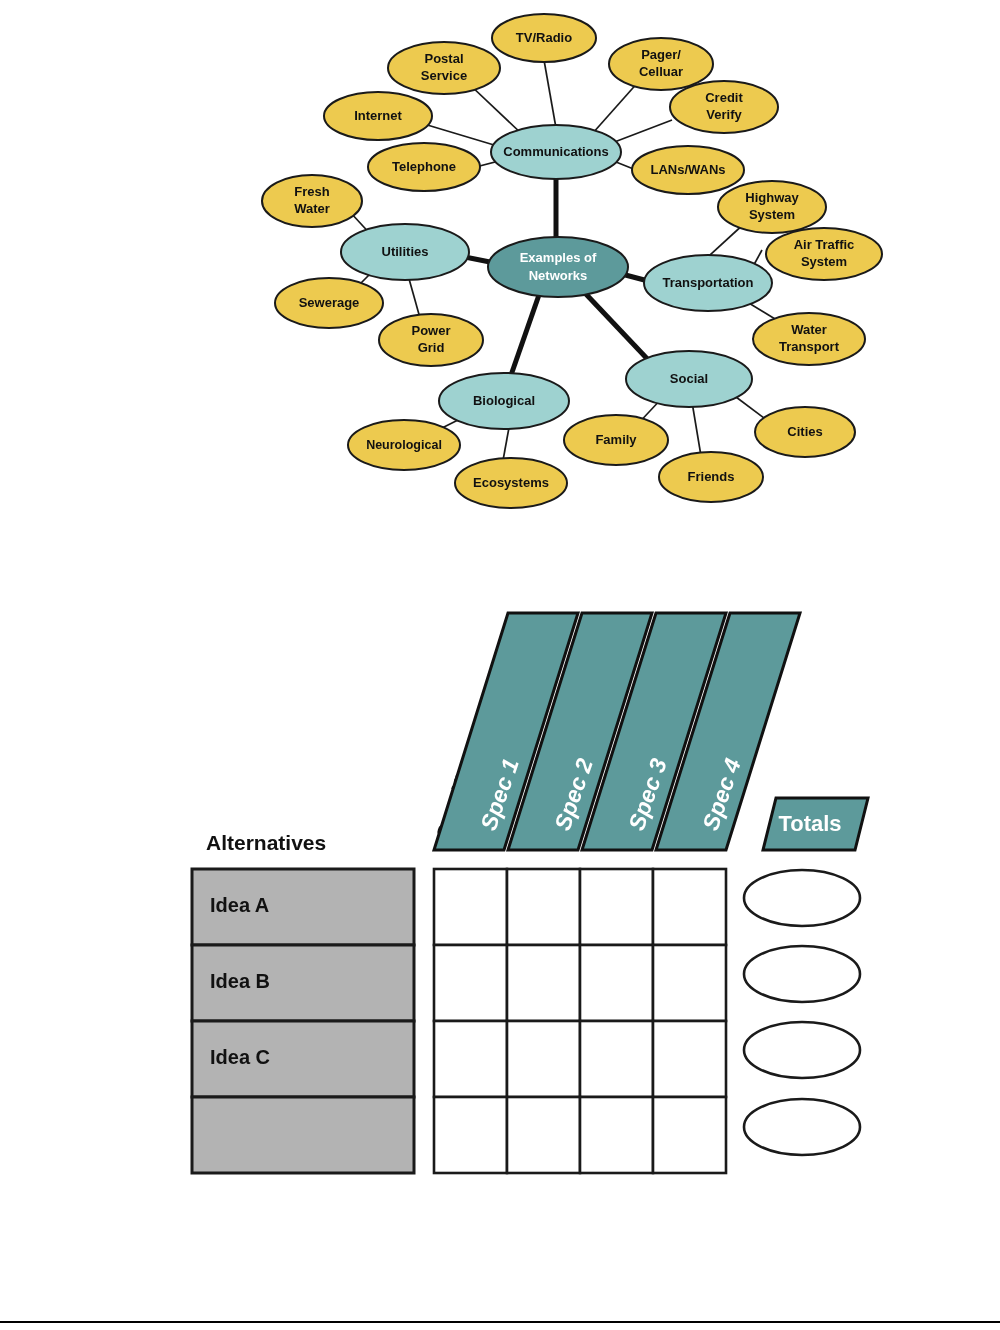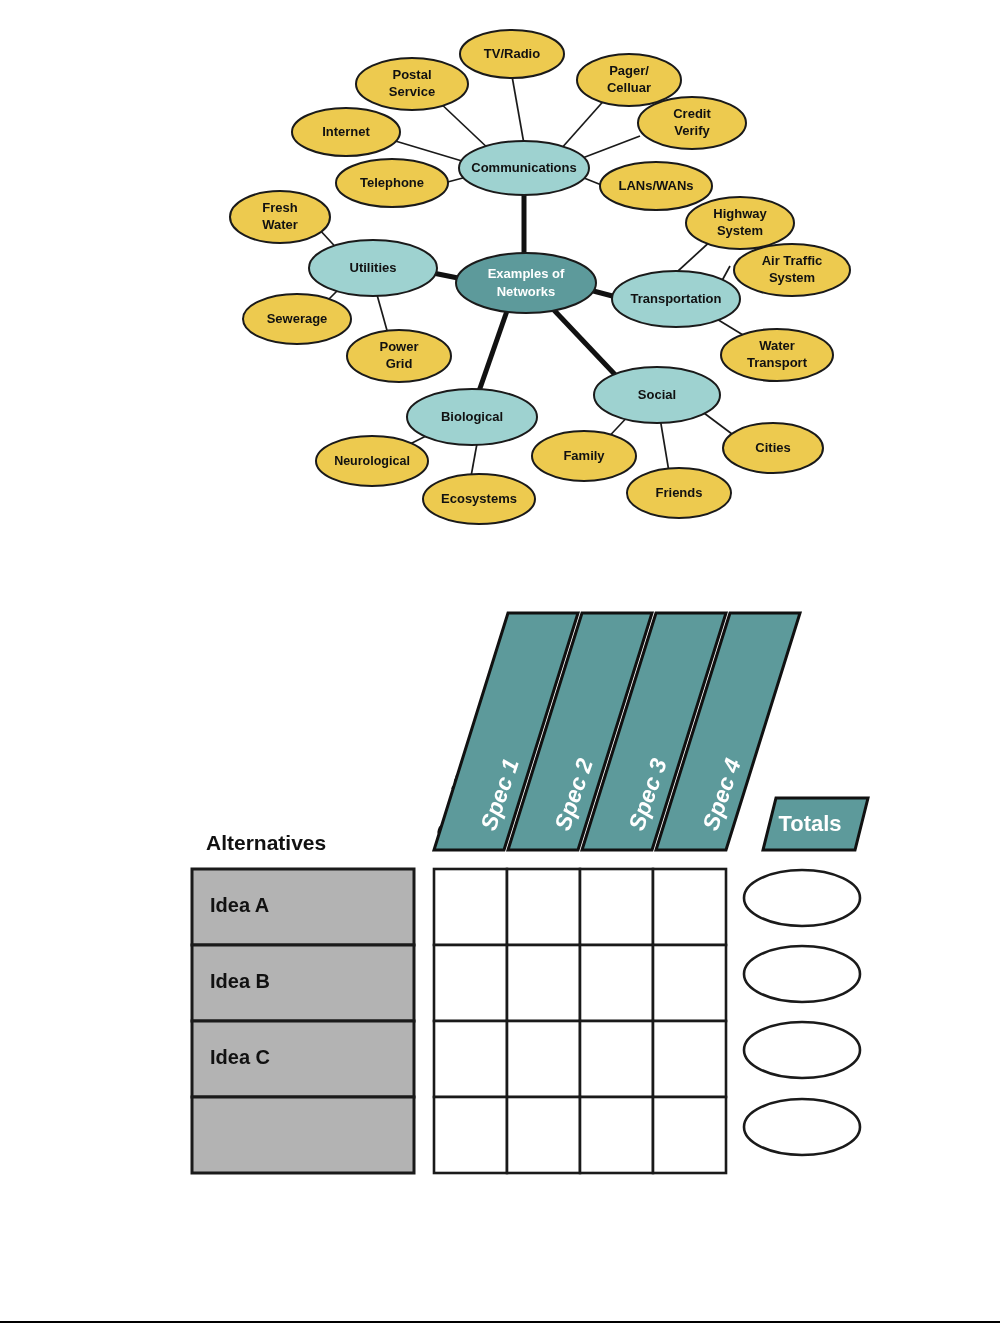--- a/index.html
+++ b/index.html
@@ -18,23 +18,24 @@
     position: absolute;
     inset: 0;
     width: 1000px;
     height: 1330px;
   }
   .fig {
     position: absolute;
   }
   #mindmap-figure {
     left: 0px;
-    top: 16px;
+    top: 0px;
     width: 964px;
     height: 530px;
+    padding-left: 32px;
   }
   #matrix-figure {
     left: 0px;
     top: 580px;
     width: 1000px;
     height: 640px;
   }
   svg { display: block; overflow: visible; }
 
   .node-ellipse {

